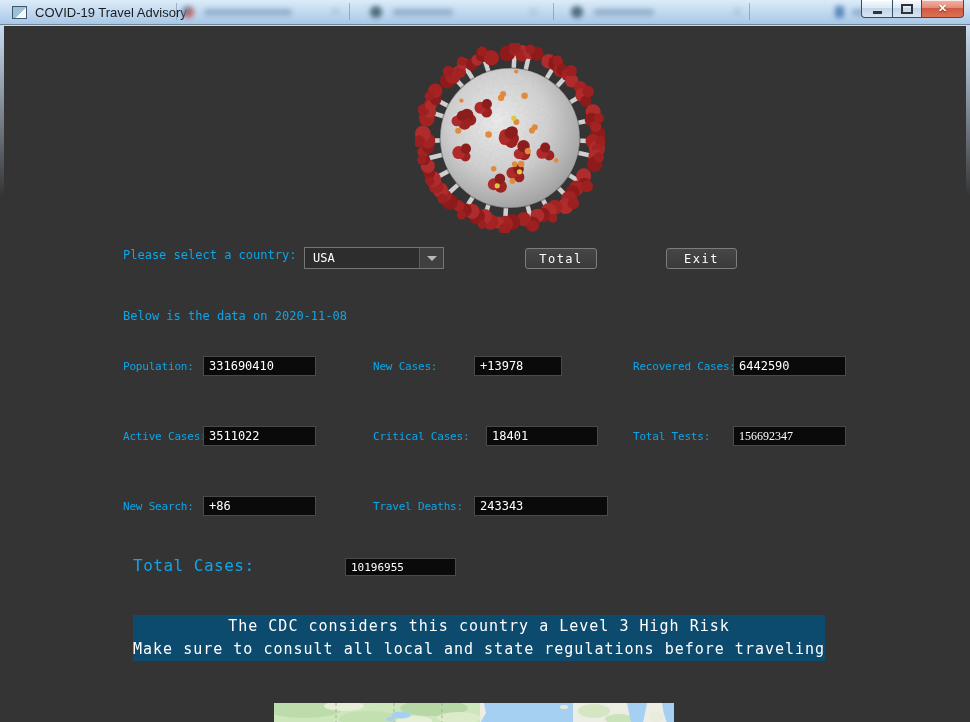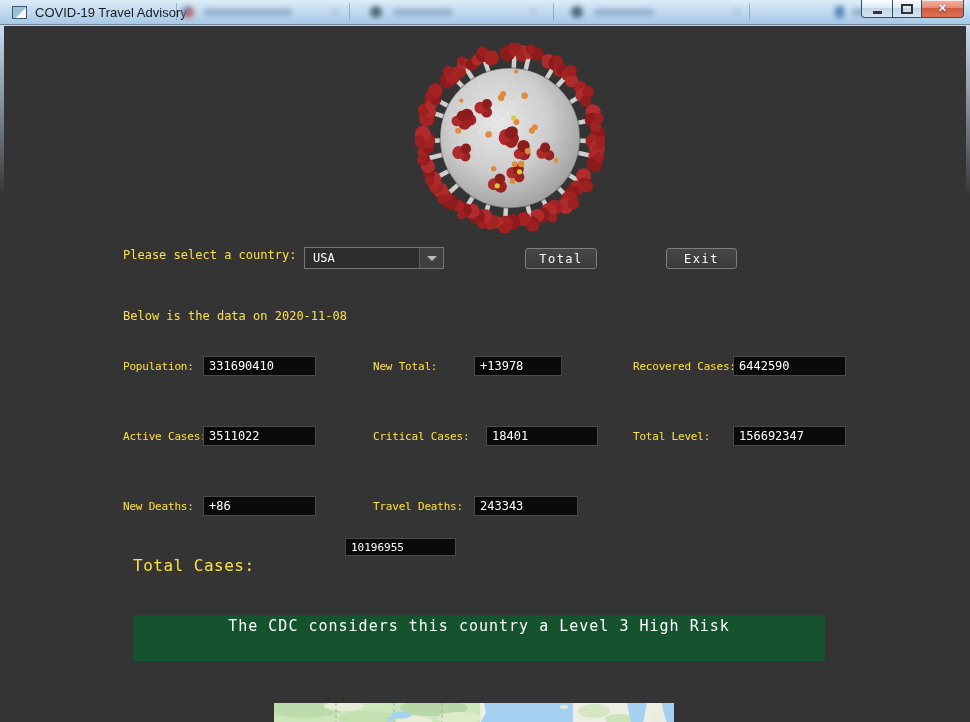--- a/index.html
+++ b/index.html
@@ -36,42 +36,42 @@
   .minbar{width:9px;height:3px;background:#333;margin-top:7px;}
   .maxrect{width:8px;height:6px;border:2px solid #333;}
 
   
   .content{position:absolute;left:0;top:25px;width:970px;height:697px;background:#343434;
            border-top:1px solid #c9d9ea;}
   .aero{position:absolute;top:0;width:4px;height:170px;
         background:linear-gradient(#c8dcf0,rgba(52,52,52,0));}
   .aero-l{left:0;}  .aero-r{right:0;}
 
-  .lbl{position:absolute;color:#fde047;font-size:11px;letter-spacing:-0.2px;white-space:pre;}
+  .lbl{position:absolute;color:#0ea5e9;font-size:11px;letter-spacing:-0.2px;white-space:pre;}
   .lbl-md{font-size:12px;letter-spacing:0;}
   .lbl-big{font-size:16px;letter-spacing:0.5px;}
 
   .field{position:absolute;height:20px;background:#0a0a0a;border:1px solid #4a4a4a;
          color:#fff;font-family:"DejaVu Sans Mono",monospace;font-size:12px;
          padding:0 5px;box-sizing:border-box;outline:none;}
 
   .combo{position:absolute;left:304px;top:221px;width:140px;height:22px;background:#2d2d2d;
          border:1px solid #757575;box-sizing:border-box;color:#fff;font-size:12px;
          line-height:20px;padding-left:8px;cursor:default;}
   .combo-btn{position:absolute;right:0;top:0;width:23px;height:20px;background:#3f3f3f;
          border-left:1px solid #5a5a5a;display:flex;align-items:center;justify-content:center;}
   .combo-arrow{width:0;height:0;border-left:5px solid transparent;border-right:5px solid transparent;
          border-top:5px solid #b8b8b8;}
 
   .btn{position:absolute;top:222px;height:21px;background:linear-gradient(#464646,#3a3a3a);
        border:1px solid #7d7d7d;border-radius:3px;color:#fff;
        font-family:"DejaVu Sans Mono",monospace;font-size:12px;letter-spacing:1.5px;
        text-align:center;line-height:19px;cursor:default;}
 
-  .banner{position:absolute;left:133px;top:589px;width:692px;height:46px;background:#14532d;
+  .banner{position:absolute;left:133px;top:589px;width:692px;height:46px;background:#0c4a6e;
           color:#ffffff;font-size:15px;letter-spacing:1px;text-align:center;line-height:23px;
           white-space:nowrap;}
 
   svg.virus{position:absolute;left:415px;top:17px;}
   svg.map{position:absolute;left:274px;top:677px;}
 </style>
 </head>
 <body>
 
 <div class="screen">
@@ -321,42 +321,43 @@
         <span class="combo-arrow"></span>
       </span>
     </div>
     <button class="btn" style="left:525px;width:72px">Total</button>
     <button class="btn" style="left:666px;width:71px">Exit</button>
 
     <span class="lbl lbl-md" style="left:123px;top:283px">Below is the data on 2020-11-08</span>
 
     <span class="lbl" style="left:123px;top:334px">Population:</span>
     <input class="field" style="left: 203px; top: 330px; width: 113px;" readonly="" value="331690410">
-    <span class="lbl" style="left:373px;top:334px">New Total:</span>
+    <span class="lbl" style="left:373px;top:334px">New Cases:</span>
     <input class="field" style="left: 474px; top: 330px; width: 88px;" readonly="" value="+13978">
     <span class="lbl" style="left:633px;top:334px">Recovered Cases:</span>
     <input class="field" style="left: 733px; top: 330px; width: 113px;" readonly="" value="6442590">
 
     <span class="lbl" style="left:123px;top:404px">Active Cases:</span>
     <input class="field" style="left: 203px; top: 400px; width: 113px;" readonly="" value="3511022">
     <span class="lbl" style="left:373px;top:404px">Critical Cases:</span>
     <input class="field" style="left: 474px; top: 400px; width: 112px; margin-left: 12px;" readonly="" value="18401">
-    <span class="lbl" style="left:633px;top:404px">Total Level:</span>
-    <input class="field" style="left: 733px; top: 400px; width: 113px;" readonly="" value="156692347">
-
-    <span class="lbl" style="left:123px;top:474px">New Deaths:</span>
+    <span class="lbl" style="left:633px;top:404px">Total Tests:</span>
+    <input class="field" style="left: 733px; top: 400px; width: 113px; font-family: Liberation Serif, serif;" readonly="" value="156692347">
+
+    <span class="lbl" style="left:123px;top:474px">New Search:</span>
     <input class="field" style="left: 203px; top: 470px; width: 113px;" readonly="" value="+86">
     <span class="lbl" style="left:373px;top:474px">Travel Deaths:</span>
-    <input class="field" style="left: 474px; top: 470px; width: 104px;" readonly="" value="243343">
+    <input class="field" style="left: 474px; top: 470px; width: 134px;" readonly="" value="243343">
 
     <span class="lbl lbl-big" style="left:133px;top:530px">Total Cases:</span>
-    <input class="field" style="left: 345px; top: 512px; width: 111px; height: 18px; font-size: 11px;" readonly="" value="10196955">
+    <input class="field" style="left: 345px; top: 532px; width: 111px; height: 18px; font-size: 11px;" readonly="" value="10196955">
 
     <div class="banner">
       <div>The CDC considers this country a Level 3 High Risk</div>
+      <div>Make sure to consult all local and state regulations before traveling</div>
     </div>
 
     <svg class="map" width="400" height="20" viewBox="0 0 400 20" preserveAspectRatio="none">
       <rect width="400" height="20" fill="#ecede3"></rect>
       <rect width="206" height="20" fill="#cde6bc"></rect>
       <ellipse cx="30" cy="6" rx="38" ry="9" fill="#bddcab"></ellipse>
       <ellipse cx="95" cy="16" rx="30" ry="8" fill="#c2e0b0"></ellipse>
       <ellipse cx="160" cy="5" rx="34" ry="8" fill="#b7d8a6"></ellipse>
       <ellipse cx="70" cy="3" rx="20" ry="5" fill="#e7eed8"></ellipse>
       <ellipse cx="185" cy="15" rx="22" ry="6" fill="#dcebc9"></ellipse>

